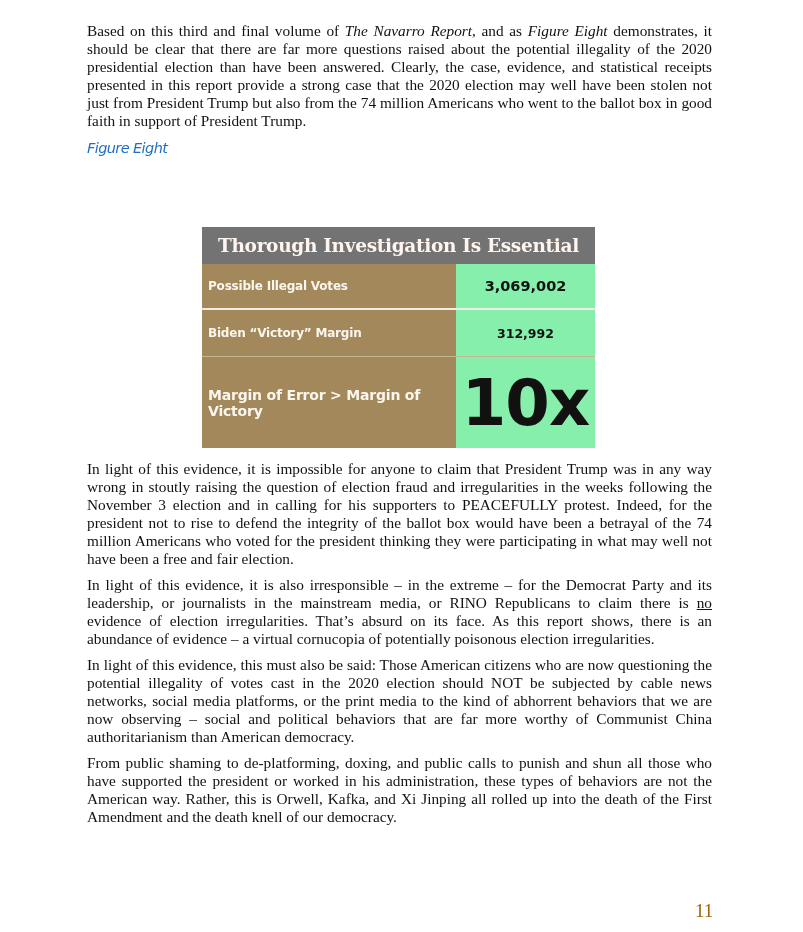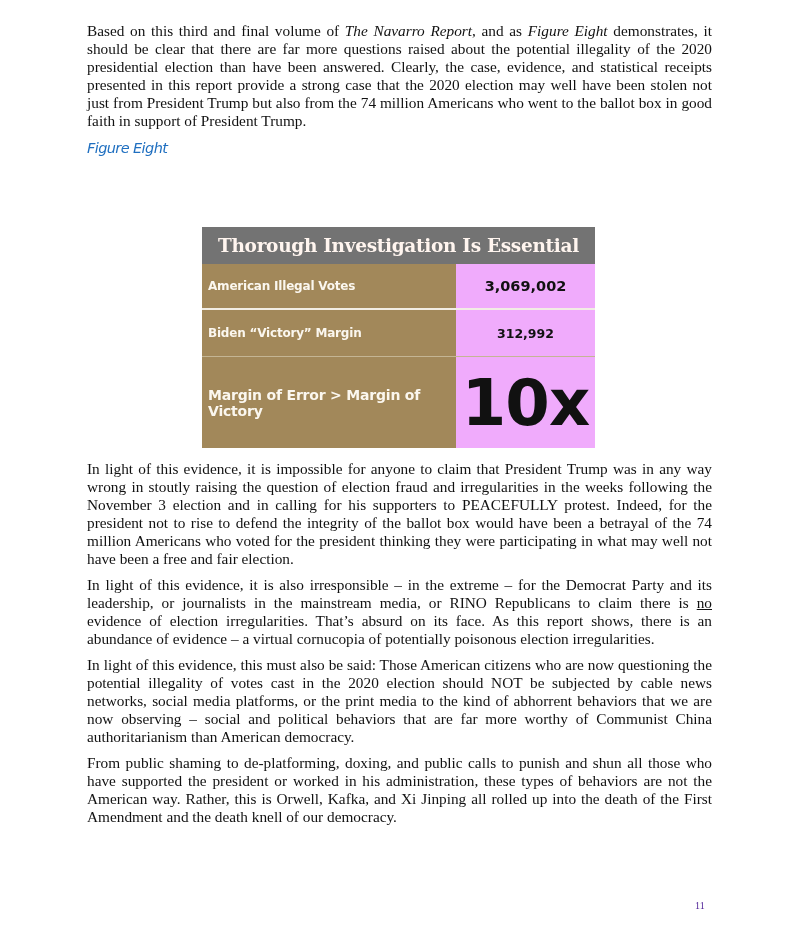--- a/index.html
+++ b/index.html
@@ -77,21 +77,21 @@
       font-weight: bold;
       font-size: 12px;
       padding-left: 6px;
       box-sizing: border-box;
       display: flex;
       align-items: center;
       letter-spacing: -0.2px;
     }
     .fig-row .val {
       flex: 1;
-      background: #f0abfc;
+      background: #86efac;
       color: #111111;
       font-weight: bold;
       display: flex;
       align-items: center;
       justify-content: center;
     }
     .r1 { height: 44px; border-bottom: 2px solid #f2ede4; }
     .r2 { height: 46px; border-bottom: 1px solid #c4b594; }
     .r3 { height: 91px; justify-content: space-between; }
     .r1 .val { font-size: 14.5px; }
@@ -102,36 +102,36 @@
       position: absolute;
       left: 87px;
       top: 460px;
       width: 625px;
     }
     .page-num {
       position: absolute;
       left: 695px;
       top: 900px;
       font-family: "Liberation Serif", serif;
-      font-size: 10px;
-      color: #4c1d95;
+      font-size: 19px;
+      color: #a16207;
     }
   </style>
 </head>
 <body>
 
 <div class="page">
   <p class="body"><span>Based on this third and final volume of </span><em>The Navarro Report</em><span>, and as </span><em>Figure Eight</em><span> demonstrates, it should be clear that there are far more questions raised about the potential illegality of the 2020 presidential election than have been answered. Clearly, the case, evidence, and statistical receipts presented in this report provide a strong case that the 2020 election may well have been stolen not just from President Trump but also from the 74 million Americans who went to the ballot box in good faith in support of President Trump.</span></p>
   <div class="fig-label">Figure Eight</div>
 </div>
 
 <div class="figure">
   <div class="fig-title">Thorough Investigation Is Essential</div>
   <div class="fig-row r1">
-    <div class="lab">American Illegal Votes</div>
+    <div class="lab">Possible Illegal Votes</div>
     <div class="val">3,069,002</div>
   </div>
   <div class="fig-row r2">
     <div class="lab">Biden “Victory” Margin</div>
     <div class="val">312,992</div>
   </div>
   <div class="fig-row r3">
     <div class="lab">Margin of Error &gt; Margin of Victory</div>
     <div class="val">10x</div>
   </div>

